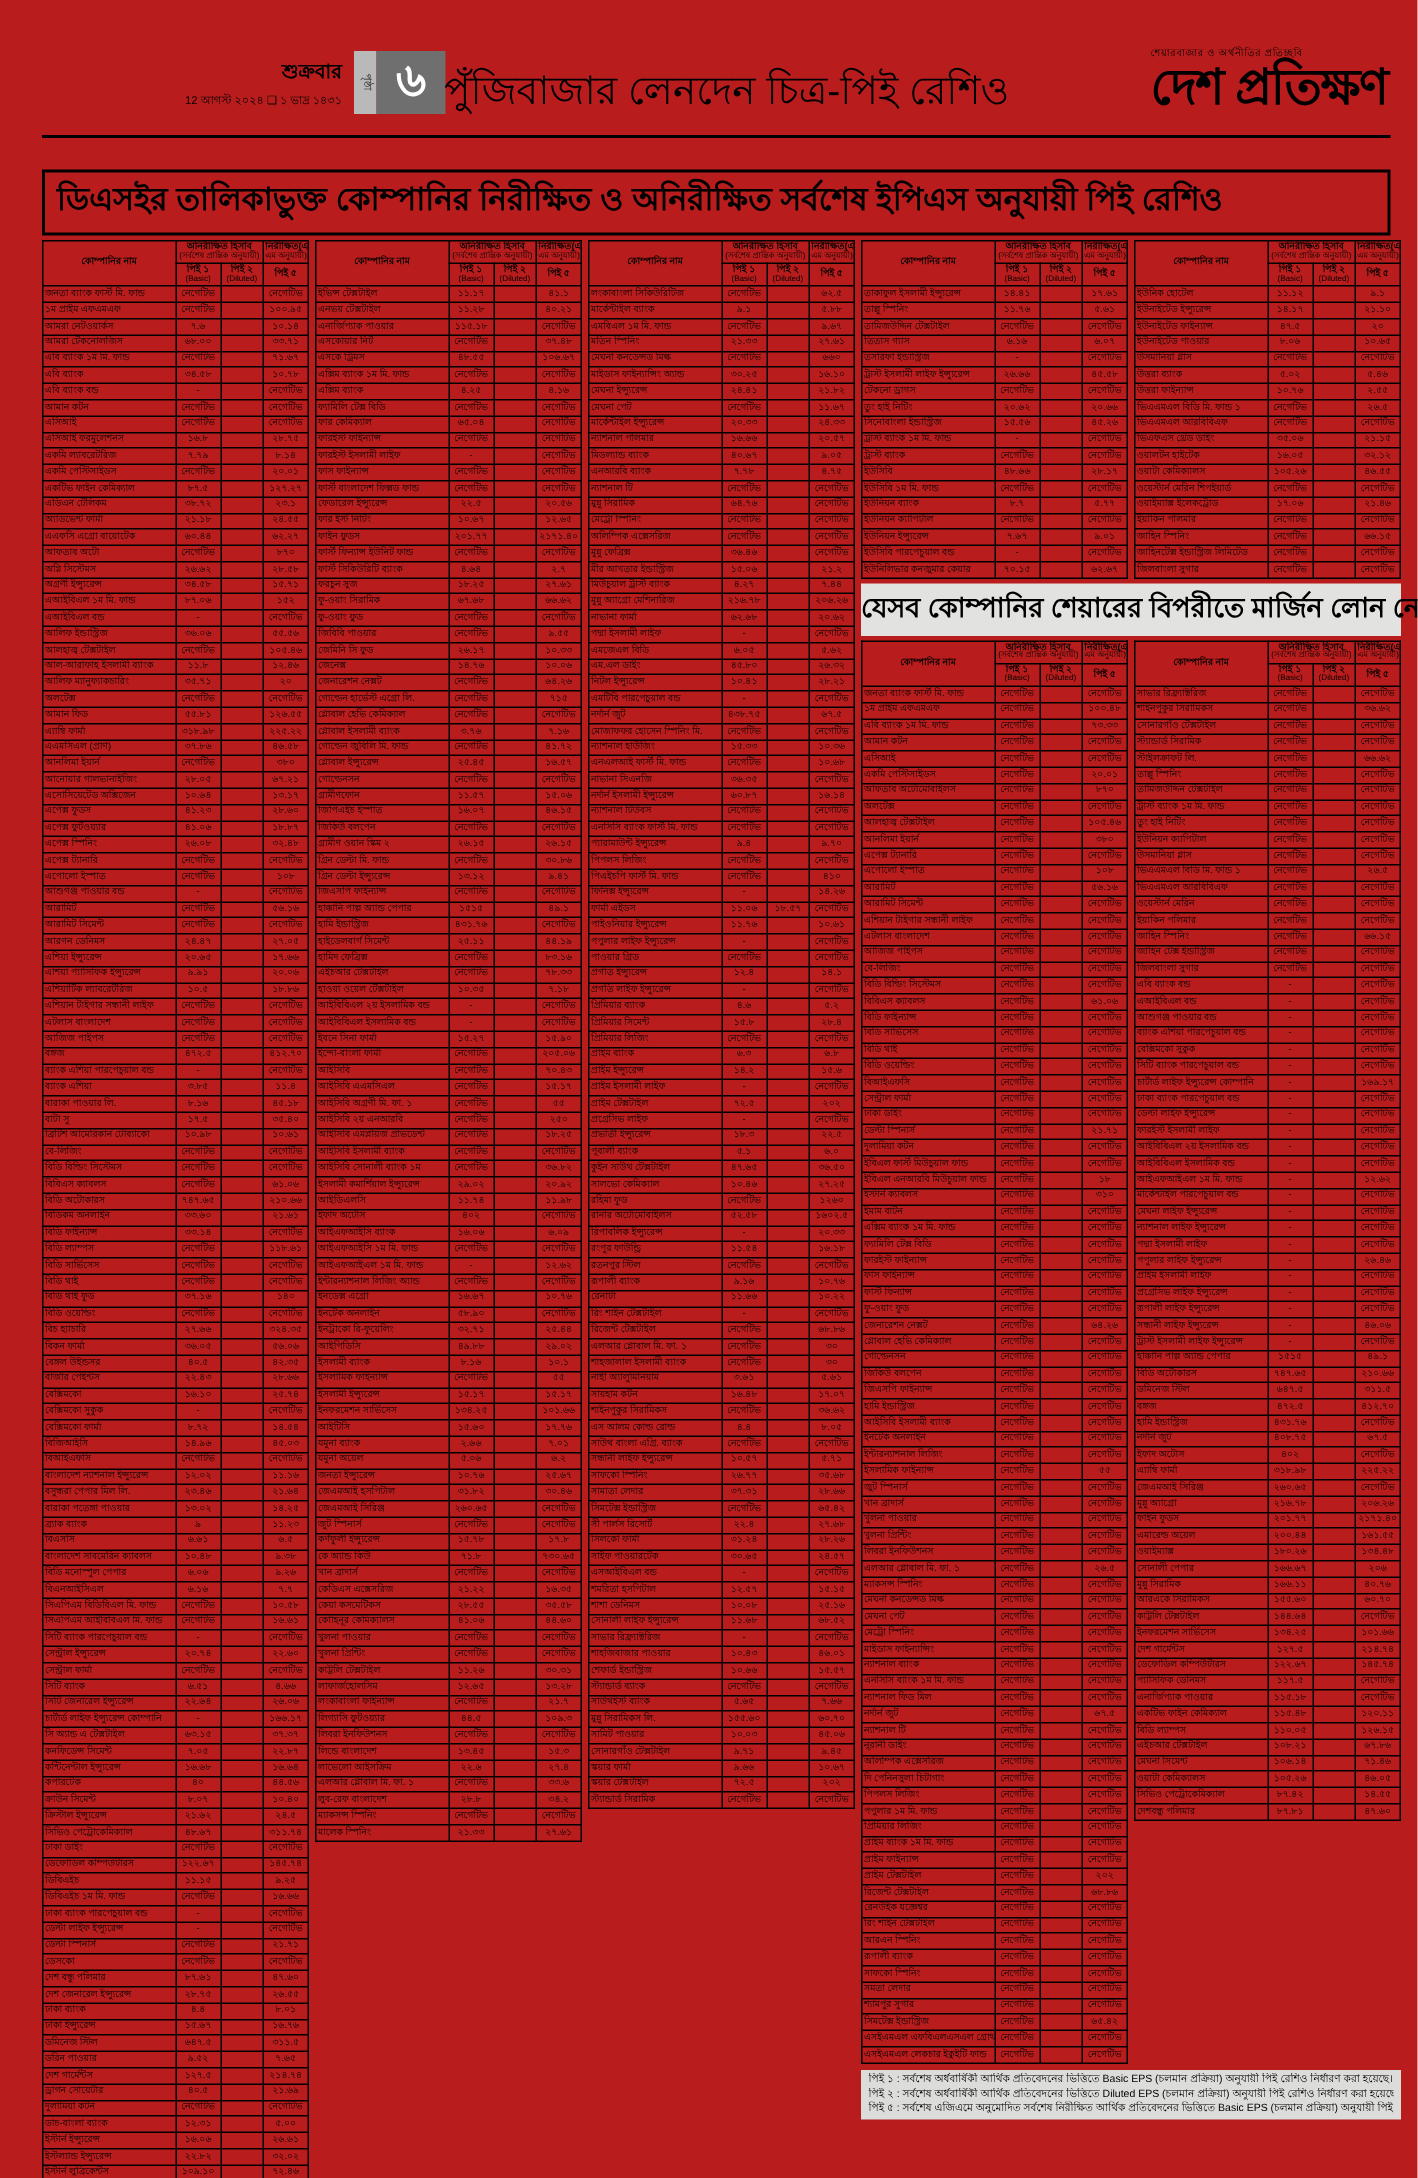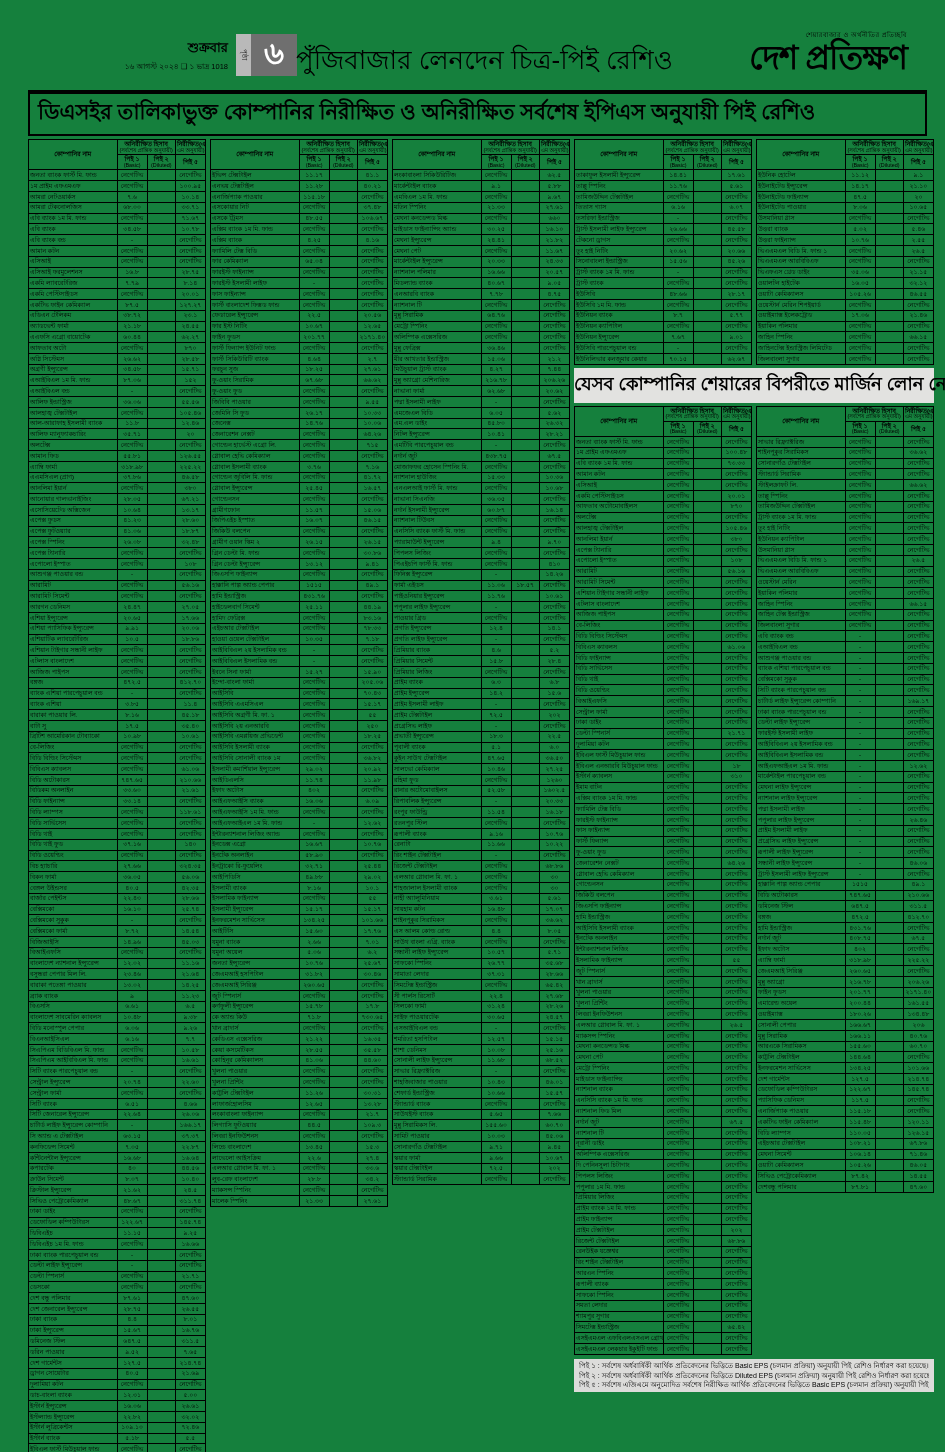--- a/index.html
+++ b/index.html
@@ -1,34 +1,34 @@
 <!DOCTYPE html>
 <html><head>
 <meta charset="utf-8">
 <style>
   *{margin:0;padding:0;box-sizing:border-box}
   html,body{width:945px;height:1452px;background:#f6f6f4;overflow:hidden}
   body{font-family:"Liberation Sans",sans-serif;color:#000}
-  .page{width:945px;height:1452px;background:#15803d;padding:4px 18px 6px 28px;position:relative}
+  .page{width:945px;height:1452px;background:#b91c1c;padding:4px 18px 6px 28px;position:relative}
   
   .masthead{position:relative;height:88px;border-bottom:2px solid #000}
   .mh-left{position:absolute;left:82px;top:34px;width:118px;text-align:right}
   .weekday{font-size:13px;font-weight:bold}
   .dateline{font-size:7.5px;margin-top:2px}
   .badges{position:absolute;left:208px;top:30px;display:flex}
   .badge-side{width:15px;height:42px;background:#b9b9b9;color:#1a1a1a;font-size:7px;
     writing-mode:vertical-rl;display:flex;align-items:center;justify-content:center}
   .badge-num{width:46px;height:42px;background:#6f6f6f;color:#fff;font-size:31px;font-weight:bold;
     display:flex;align-items:center;justify-content:center}
   .page-title{position:absolute;left:268px;top:36px;font-size:26px;font-weight:normal;white-space:nowrap}
-  .logo{position:absolute;right:20px;top:26px;text-align:right}
+  .logo{position:absolute;right:2px;top:26px;}
   .logo-tag{font-size:6.5px;letter-spacing:.5px}
   .logo-text{font-size:33px;font-weight:900;letter-spacing:-1px;line-height:1}
   
-  .headline{border:2px solid #000;margin-top:0;padding:2px 8px 3px 8px;font-size:21px;font-weight:bold;white-space:nowrap}
+  .headline{border:2px solid #000;margin-top:21px;padding:2px 8px 3px 8px;font-size:21px;font-weight:bold;white-space:nowrap}
   
   .cols{display:flex;gap:4px;margin-top:3px;align-items:flex-start}
   .col{width:178px;flex:none}
   .right-wrap{width:360px;flex:none}
   .pe-pair{display:flex;gap:4px;align-items:flex-start}
   .pe-pair .half{width:178px;flex:none}
   table{border-collapse:collapse;width:100%;table-layout:fixed}
   th,td{border:.6px solid #000;font-size:6.2px;height:10.8px;line-height:1.05;
     padding:0 1px;overflow:hidden;white-space:nowrap}
   thead th{text-align:center;font-weight:bold;font-size:6.2px;height:auto;padding:1px}
@@ -44,21 +44,21 @@
   .footnotes div{white-space:nowrap;overflow:hidden}
 </style>
 </head>
 <body>
 
 <div class="page">
 
   <div class="masthead">
     <div class="mh-left">
       <div class="weekday">শুক্রবার</div>
-      <div class="dateline">১৬ আগস্ট ২০২৪ ❑ ১ ভাদ্র 1018</div>
+      <div class="dateline">12 আগস্ট ২০২৪ ❑ ১ ভাদ্র ১৪৩১</div>
     </div>
     <div class="badges">
       <div class="badge-side">পৃষ্ঠা</div>
       <div class="badge-num">৬</div>
     </div>
     <div class="page-title">পুঁজিবাজার লেনদেন চিত্র-পিই রেশিও</div>
     <div class="logo">
       <div class="logo-tag">শেয়ারবাজার ও অর্থনীতির প্রতিচ্ছবি</div>
       <div class="logo-text">দেশ প্রতিক্ষণ</div>
     </div>

